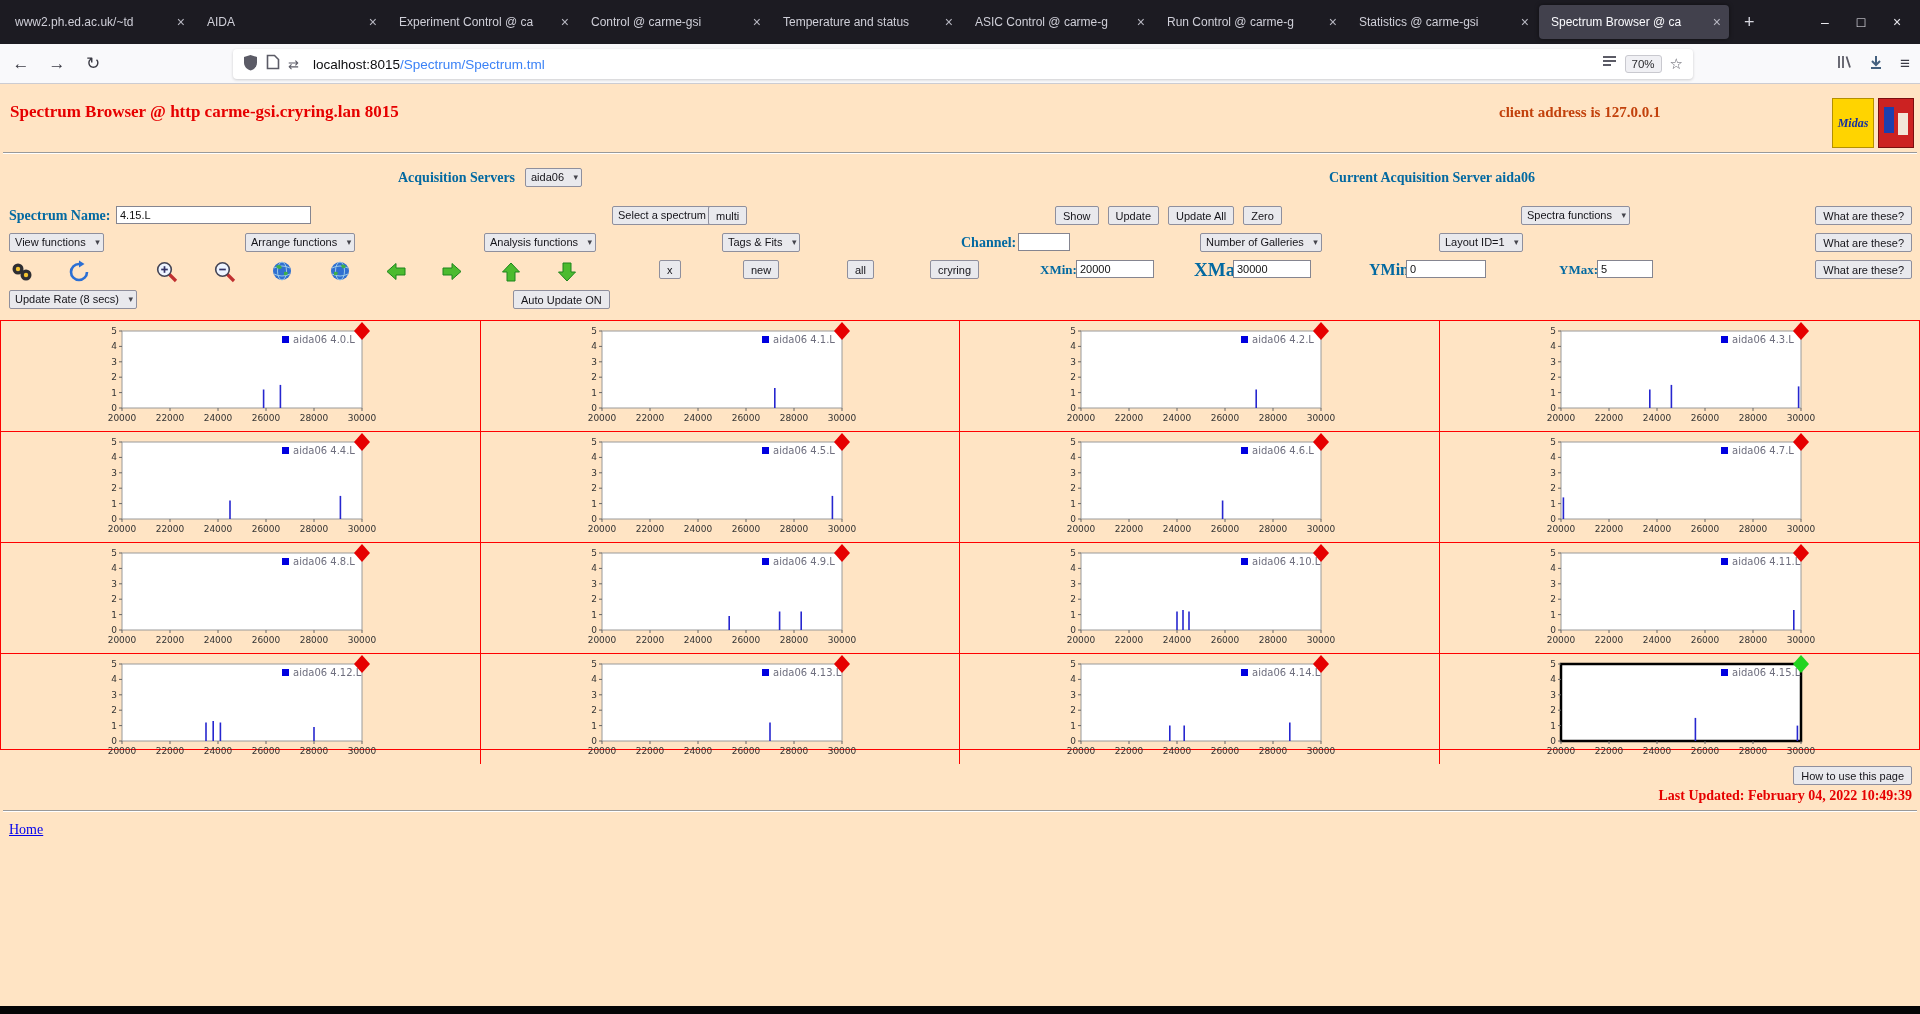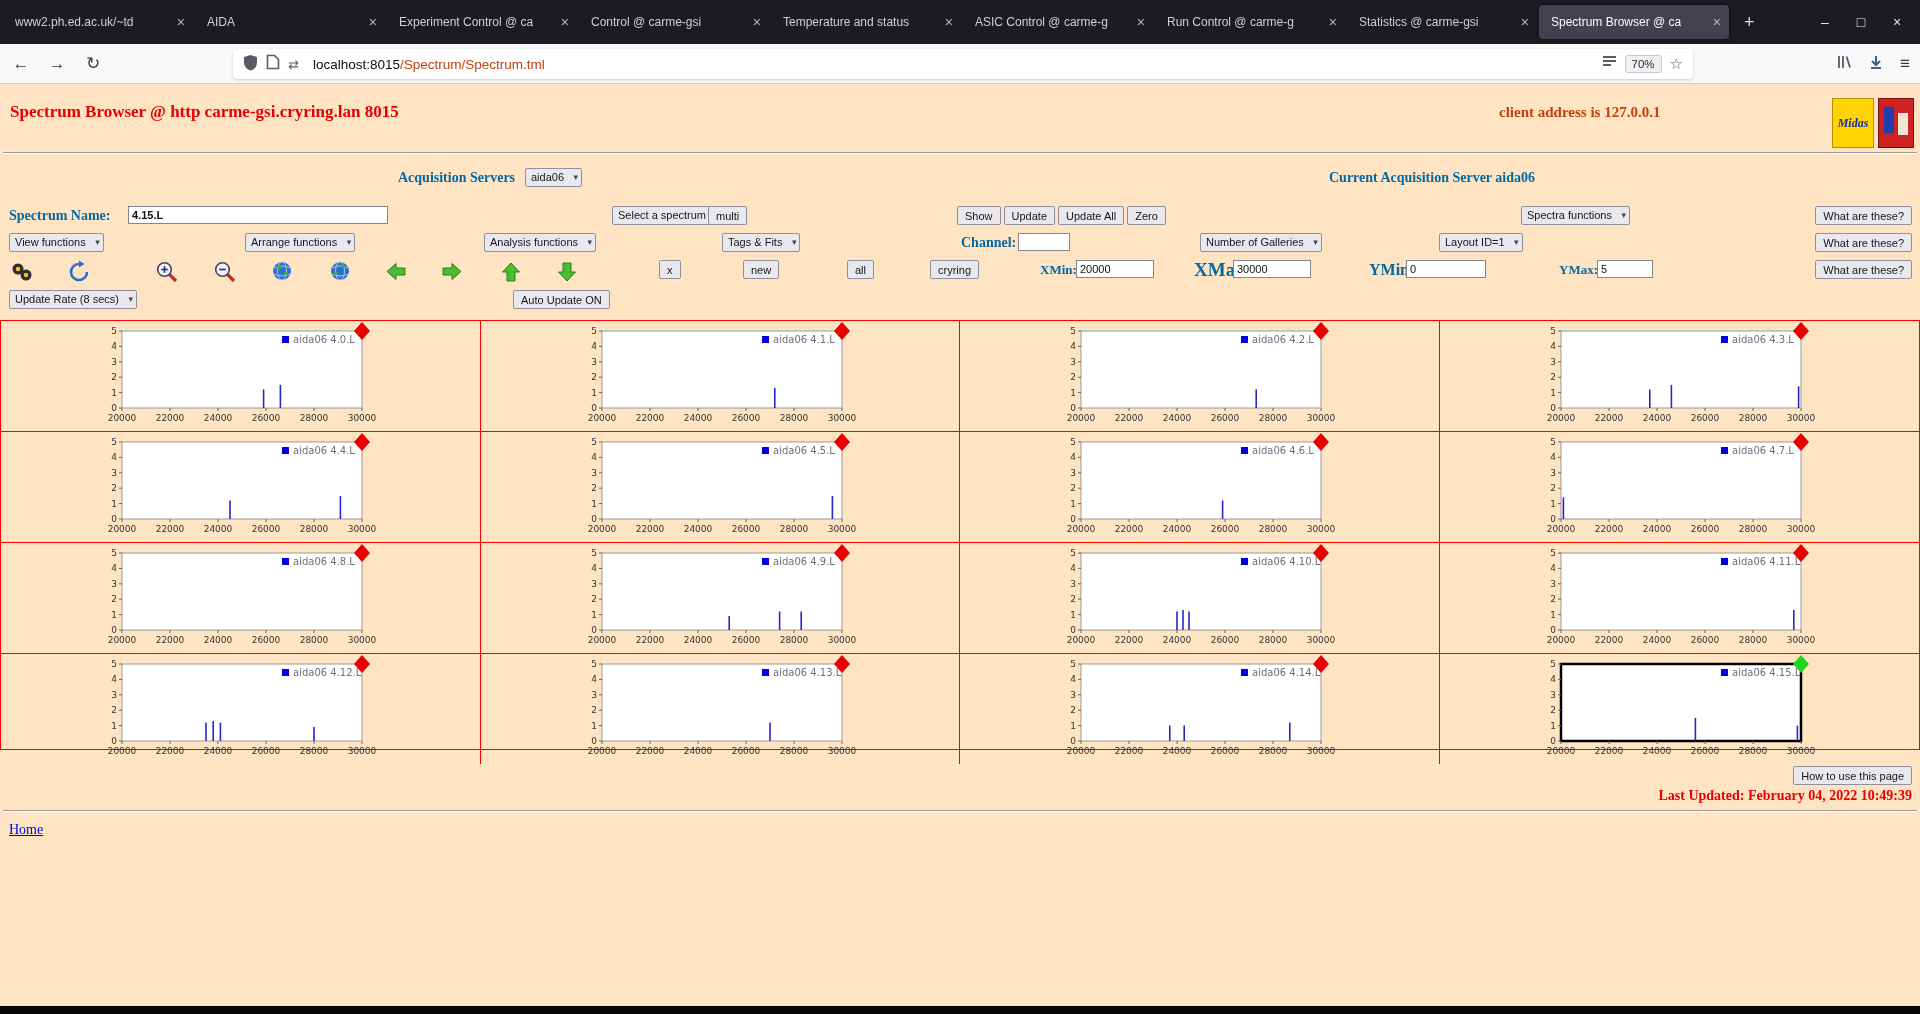--- a/index.html
+++ b/index.html
@@ -17,21 +17,21 @@
   .newtab{color:#d8d8e0;font-size:18px;padding:2px 10px;margin-left:4px}
   .wincontrols{margin-left:auto;display:flex;align-items:center;gap:18px;padding-right:14px}
   .wc{color:#e8e8ee;font-size:14px;width:18px;text-align:center}
 
   .navbar{position:absolute;top:44px;left:0;width:1920px;height:40px;background:#f9f9fb;border-bottom:1px solid #ccccd2;display:flex;align-items:center}
   .navbtn{color:#3a3a44;font-size:17px;width:30px;text-align:center;margin-left:6px}
   .urlbar{position:absolute;left:233px;top:5px;width:1460px;height:30px;background:#ffffff;border-radius:4px;
           box-shadow:0 1px 3px rgba(0,0,0,.18);display:flex;align-items:center;padding:0 10px;gap:8px}
   .url{font-size:13.5px;margin-left:6px}
   .url .host{color:#0c0c0d}
-  .url .path{color:#c2410c}
+  .url .path{color:#3b82f6}
   .spacer{flex:1}
   .perm{color:#5b5b66;font-size:13px}
   .zoompill{font-size:11.5px;color:#2a2a2e;background:#f0f0f4;border:1px solid #c9c9cf;border-radius:3px;padding:2px 6px}
   .star{color:#5b5b66;font-size:15px}
   .navright{margin-left:auto;display:flex;align-items:center;gap:16px;padding-right:10px}
   .menu{color:#3a3a44;font-size:17px}
 
   
   .page{position:absolute;top:84px;left:0;width:1920px;height:922px;background:#ffe4c4}
   .hr{position:absolute;left:3px;right:3px;height:2px;border-top:1px solid #999;border-bottom:1px solid #fff}
@@ -175,24 +175,24 @@
     <div class="hr" style="top:68px"></div>
 
     <div class="row" style="top:84px">
       <span class="rl" style="left:398px">Acquisition Servers</span>
       <div class="sel" style="left:525px"><span>aida06</span><span class="caret">▾</span></div>
       <span class="rl" style="left:1329px">Current Acquisition Server aida06</span>
     </div>
 
     <div class="row" style="top:122px">
       <span class="rl" style="left:9px">Spectrum Name:</span>
-      <input class="inp" style="left: 128px; width: 260px; font-weight: bold;" value="4.15.L">
+      <input class="inp" style="left: 116px; width: 195px;" value="4.15.L">
       <div class="sel" style="left:612px"><span>Select a spectrum</span><span class="caret">▾</span></div>
       <button class="btn" style="position:absolute;left:708px">multi</button>
-      <div style="position:absolute;left:957px;display:flex;gap:3px">
+      <div style="position:absolute;left:1055px;display:flex;gap:9px">
         <button class="btn">Show</button>
         <button class="btn">Update</button>
         <button class="btn">Update All</button>
         <button class="btn">Zero</button>
       </div>
       <div class="sel" style="left:1521px"><span>Spectra functions</span><span class="caret">▾</span></div>
       <button class="btn" style="position:absolute;right:8px">What are these?</button>
     </div>
 
     <div class="row" style="top:149px">

